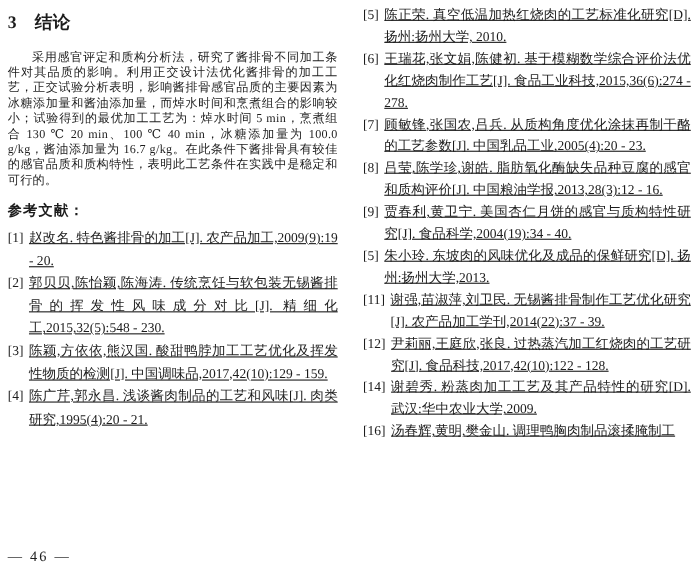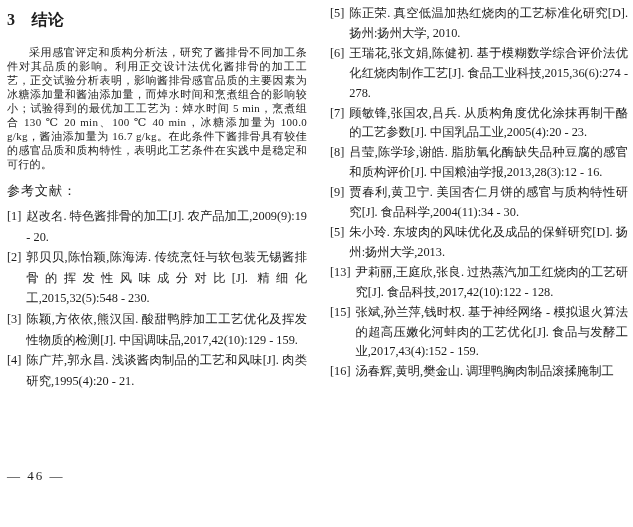--- a/index.html
+++ b/index.html
@@ -44,21 +44,21 @@
     margin: 0;
     font-size: 11px;
     line-height: 14px;
     text-align: justify;
     text-indent: 2em;
     letter-spacing: 0.3px;
   }
   .refs-heading {
     margin: 11px 0 6px 0;
     font-size: 13px;
-    font-weight: normal;
+    font-weight: bold;
     letter-spacing: 1px;
   }
   .ref-list {
     font-size: 12.3px;
   }
   .ref-list.left {
     line-height: 20.6px;
   }
   .ref-list.right {
     line-height: 19.9px;
@@ -68,25 +68,26 @@
     align-items: flex-start;
   }
   .ref-label {
     flex: 0 0 auto;
     white-space: pre;
     margin-right: 5px;
   }
   .ref-text {
     flex: 1 1 auto;
     text-align: justify;
+    text-decoration: underline;
   }
   .page-number {
     position: absolute;
     left: 7px;
-    top: 468px;
+    top: 498px;
     font-size: 13px;
     letter-spacing: 2px;
   }
 </style>
 </head>
 <body>
 
 <div class="page">
 
   <div class="col col-left">
@@ -134,33 +135,37 @@
         <div class="ref-item">
           <span class="ref-label">[7]</span>
           <span class="ref-text">顾敏锋,张国农,吕兵. 从质构角度优化涂抹再制干酪的工艺参数[J]. 中国乳品工业,2005(4):20 - 23.</span>
         </div>
         <div class="ref-item">
           <span class="ref-label">[8]</span>
           <span class="ref-text">吕莹,陈学珍,谢皓. 脂肪氧化酶缺失品种豆腐的感官和质构评价[J]. 中国粮油学报,2013,28(3):12 - 16.</span>
         </div>
         <div class="ref-item">
           <span class="ref-label">[9]</span>
-          <span class="ref-text">贾春利,黄卫宁. 美国杏仁月饼的感官与质构特性研究[J]. 食品科学,2004(11):34 - 30.</span>
+          <span class="ref-text">贾春利,黄卫宁. 美国杏仁月饼的感官与质构特性研究[J]. 食品科学,2004(19):34 - 40.</span>
         </div>
         <div class="ref-item">
           <span class="ref-label">[5]</span>
           <span class="ref-text">朱小玲. 东坡肉的风味优化及成品的保鲜研究[D]. 扬州:扬州大学,2013.</span>
         </div>
         <div class="ref-item">
-          <span class="ref-label">[13]</span>
+          <span class="ref-label">[11]</span>
+          <span class="ref-text">谢强,苗淑萍,刘卫民. 无锡酱排骨制作工艺优化研究[J]. 农产品加工学刊,2014(22):37 - 39.</span>
+        </div>
+        <div class="ref-item">
+          <span class="ref-label">[12]</span>
           <span class="ref-text">尹莉丽,王庭欣,张良. 过热蒸汽加工红烧肉的工艺研究[J]. 食品科技,2017,42(10):122 - 128.</span>
         </div>
         <div class="ref-item">
-          <span class="ref-label">[15]</span>
-          <span class="ref-text">张斌,孙兰萍,钱时权. 基于神经网络 - 模拟退火算法的超高压嫩化河蚌肉的工艺优化[J]. 食品与发酵工业,2017,43(4):152 - 159.</span>
+          <span class="ref-label">[14]</span>
+          <span class="ref-text">谢碧秀. 粉蒸肉加工工艺及其产品特性的研究[D]. 武汉:华中农业大学,2009.</span>
         </div>
         <div class="ref-item">
           <span class="ref-label">[16]</span>
           <span class="ref-text">汤春辉,黄明,樊金山. 调理鸭胸肉制品滚揉腌制工</span>
         </div>
       </div>
   </div>
 
   <div class="page-number">— 46 —</div>
 

